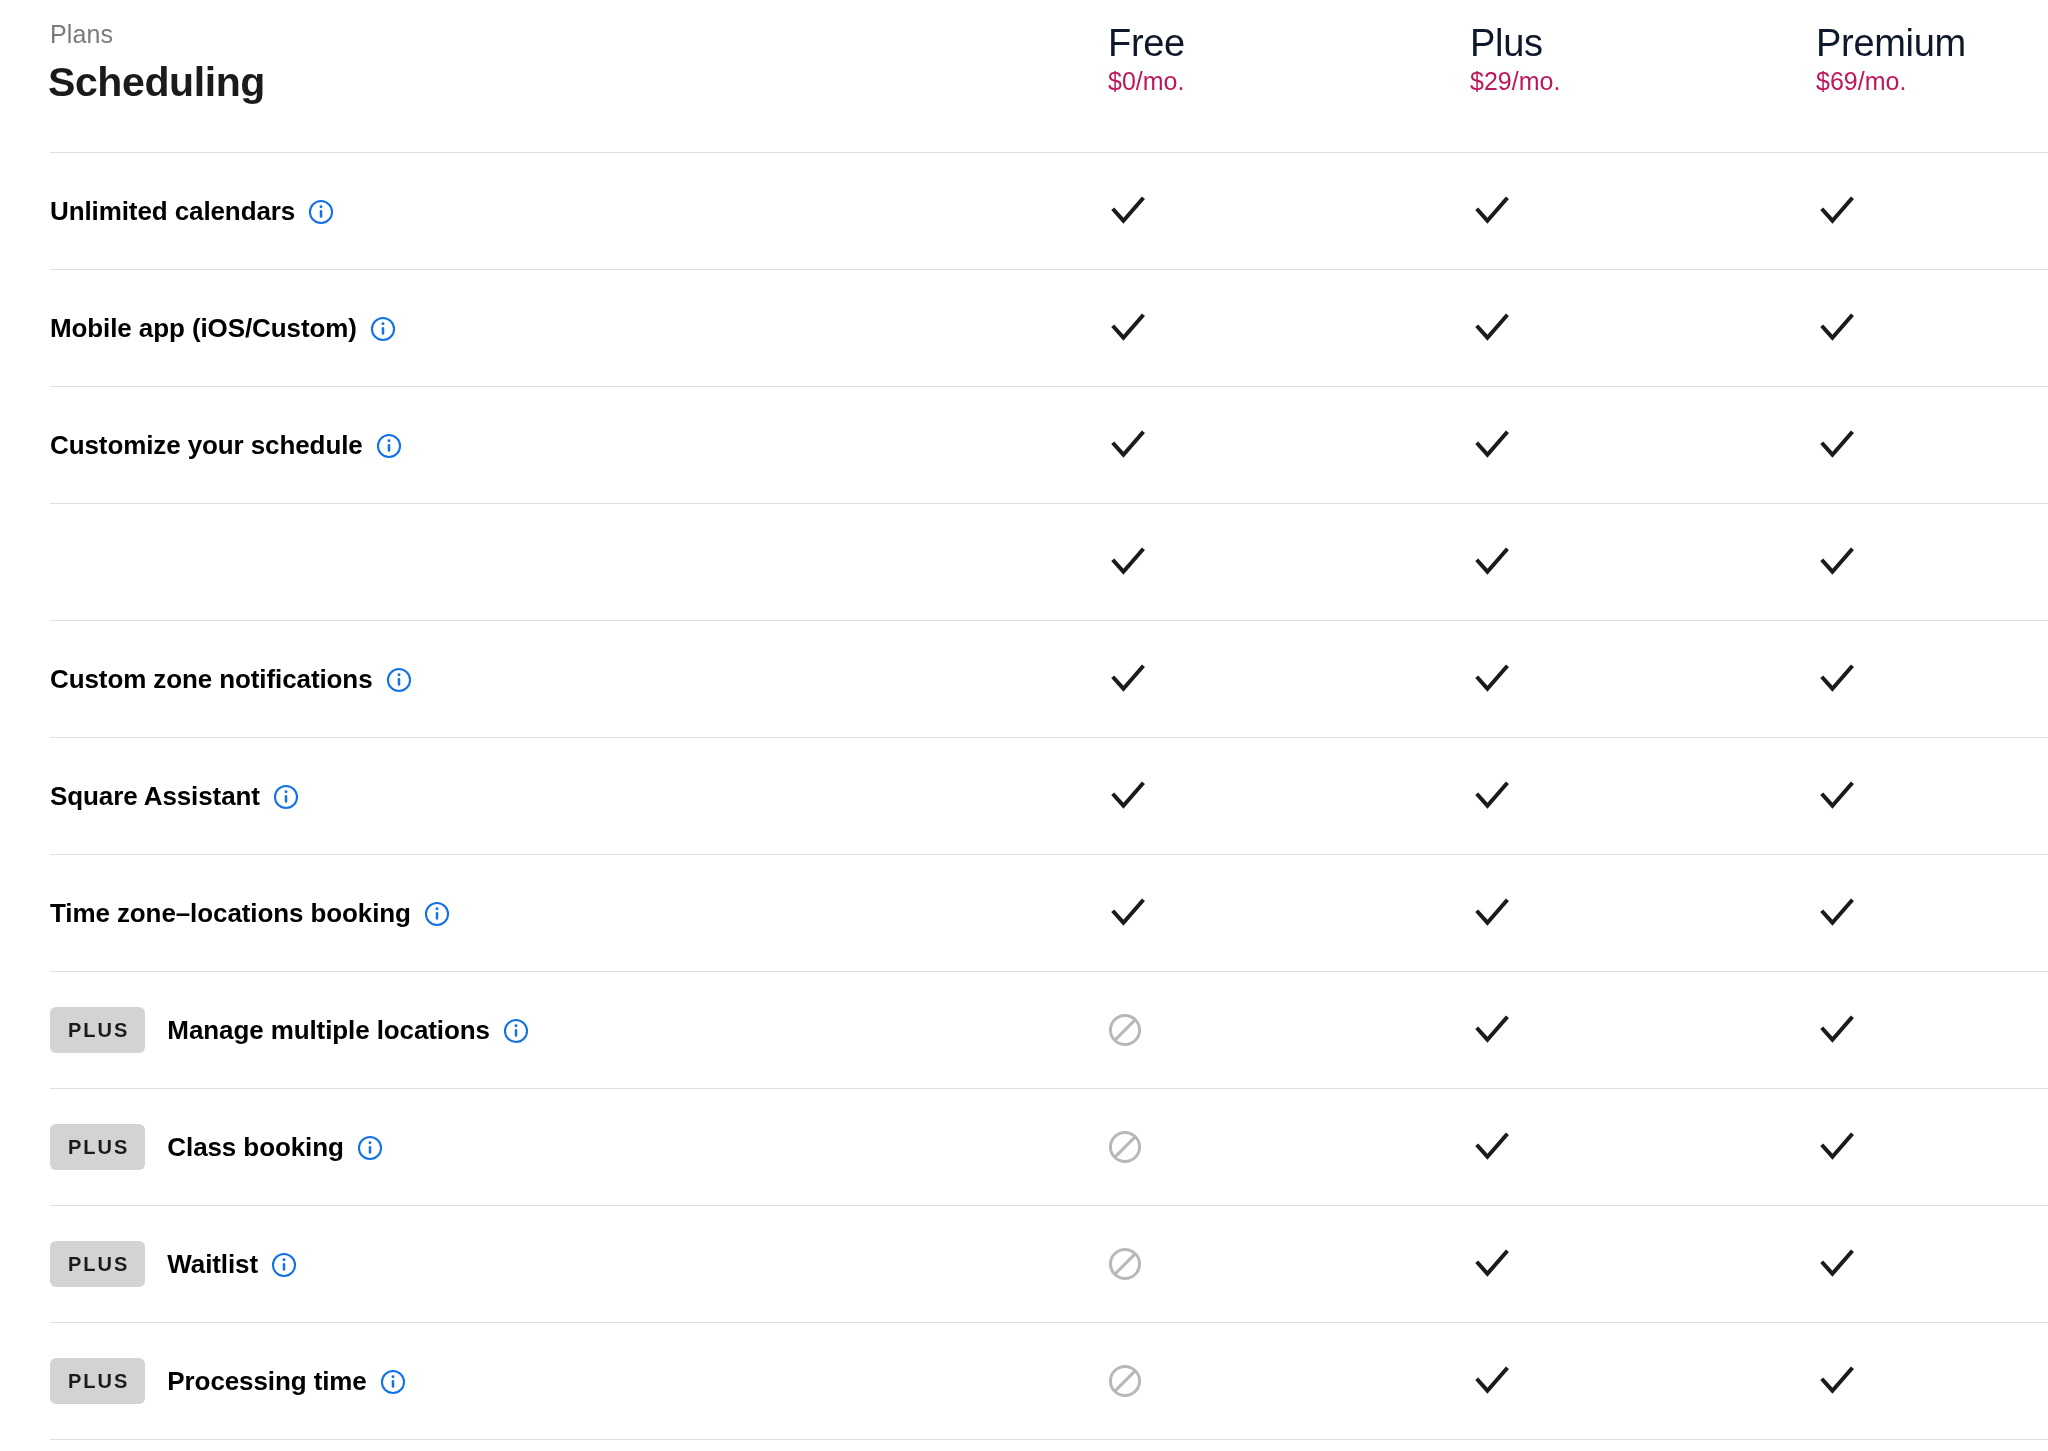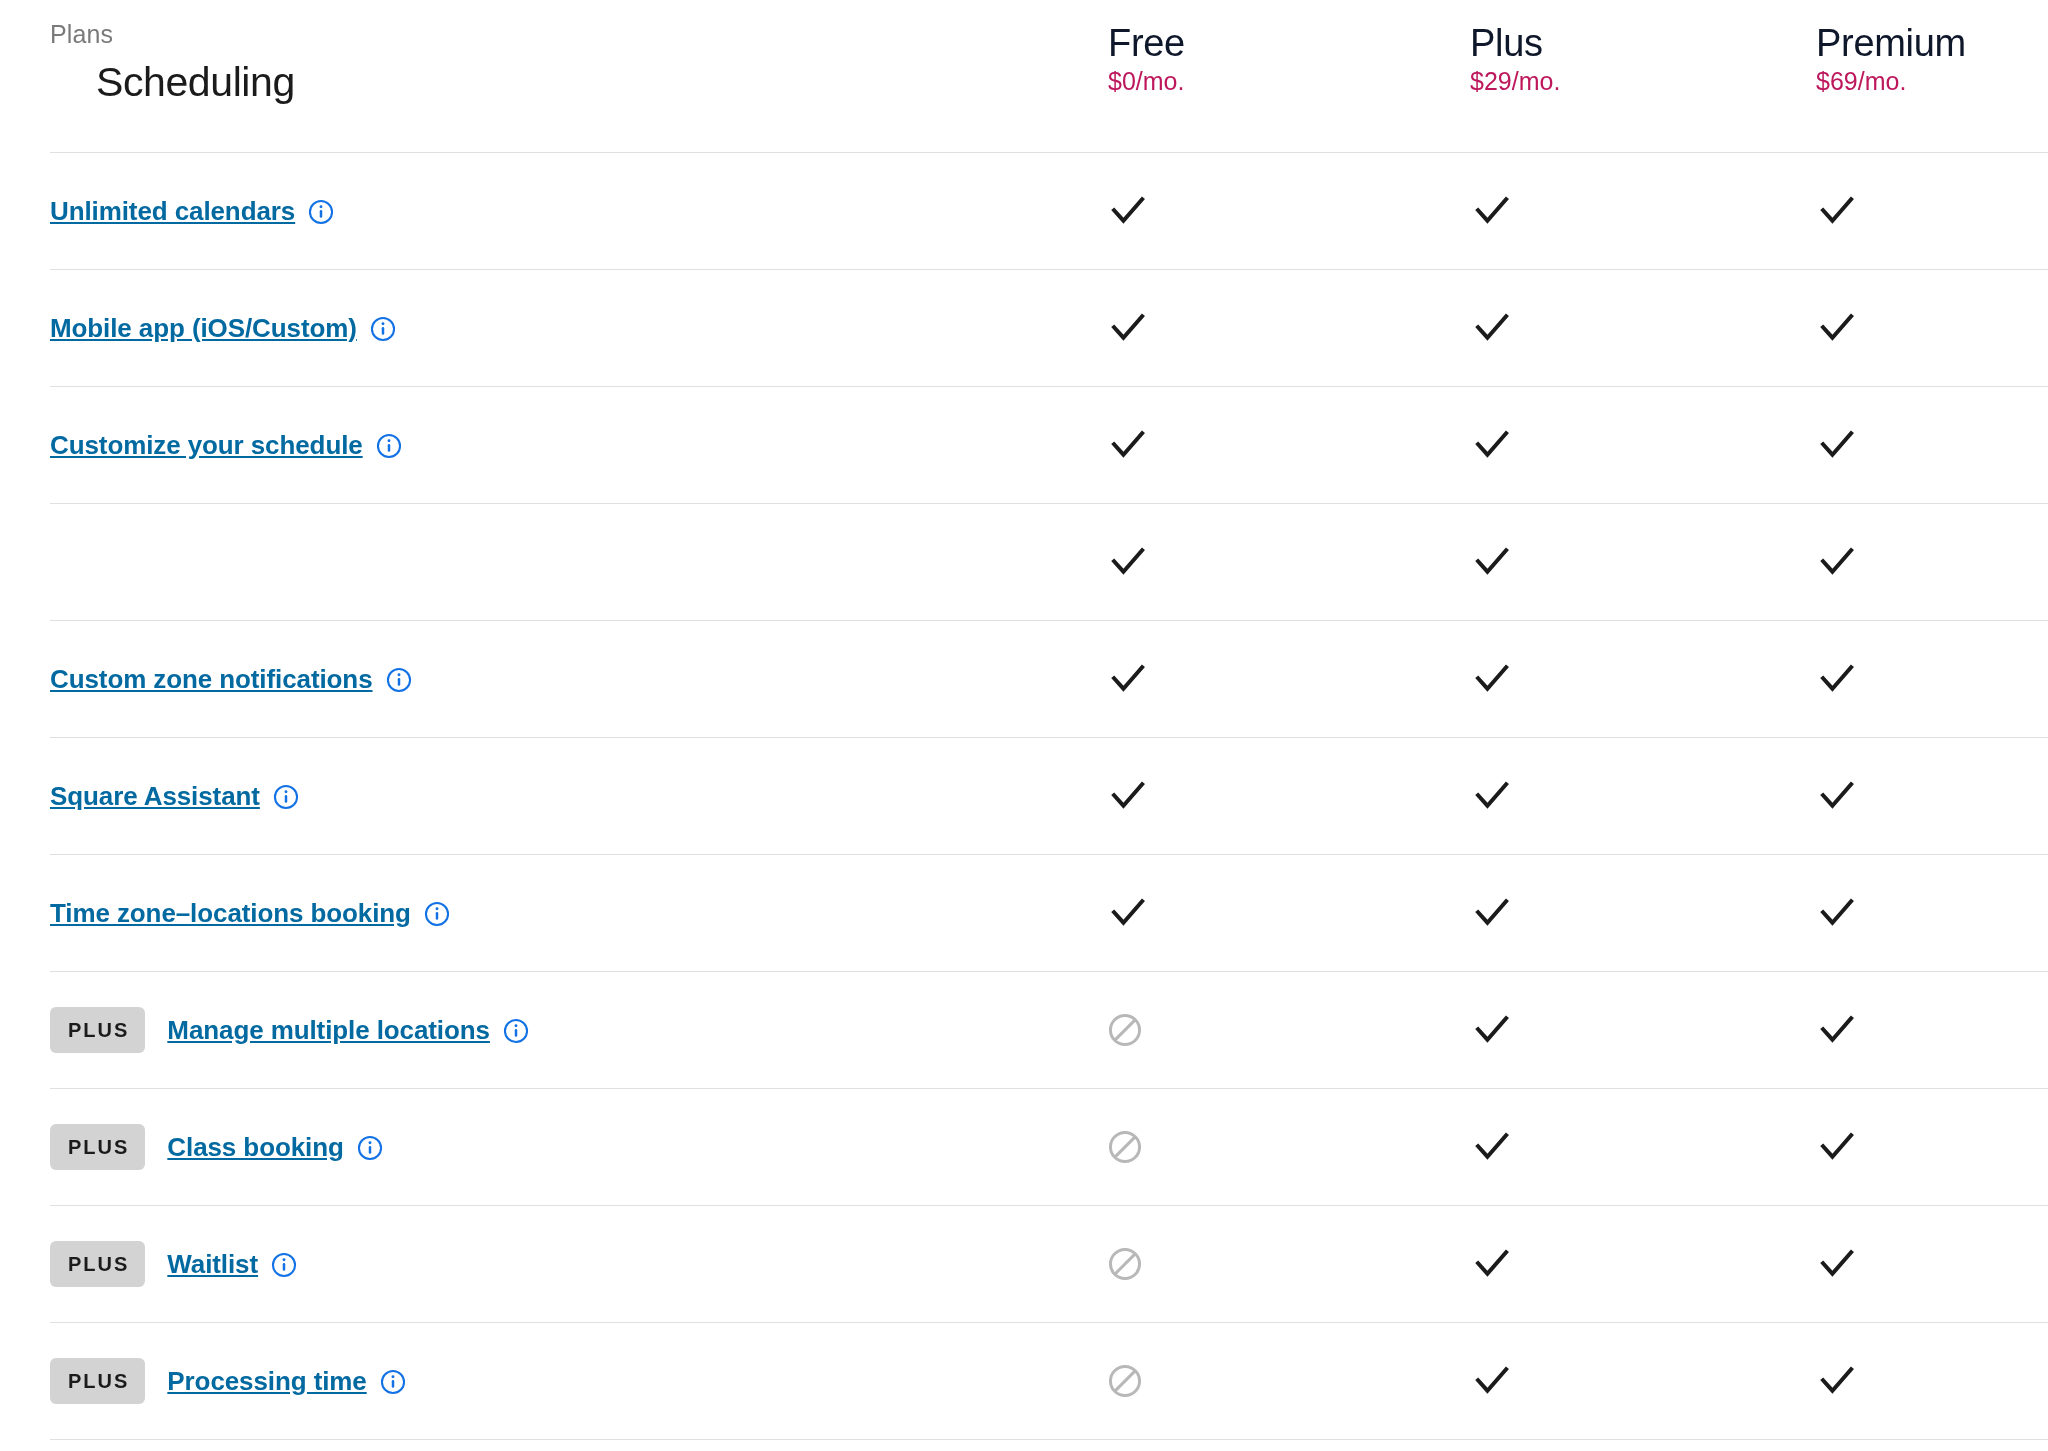--- a/index.html
+++ b/index.html
@@ -35,25 +35,24 @@
     color: #7a7a7a;
     letter-spacing: 0.1px;
     line-height: 1;
   }
 
   .page-title {
     position: absolute;
     left: 48px;
     top: 62px;
     font-size: 41px;
-    font-weight: 400;
+    font-weight: 700;
     color: #1b1b1b;
     letter-spacing: -0.4px;
     line-height: 1;
-    margin-left: 48px;
   }
 
   .plan-col-head {
     position: absolute;
     top: 24px;
   }
   .plan-col-head .plan-name {
     font-size: 38px;
     font-weight: 400;
     color: #0f172a;
@@ -117,24 +116,23 @@
     letter-spacing: 2.0px;
     color: #1b1b1b;
     margin-right: 22px;
     text-indent: 2px;
     line-height: 1;
   }
 
   .feature-name {
     font-size: 26px;
     font-weight: 700;
-    color: #0369a1;
+    color: #000000;
     letter-spacing: -0.1px;
     white-space: nowrap;
-    text-decoration: underline;
   }
 
   .info-icon {
     display: inline-flex;
     align-items: center;
     justify-content: center;
     margin-left: 13px;
     vertical-align: middle;
     position: relative;
     top: 1px;

